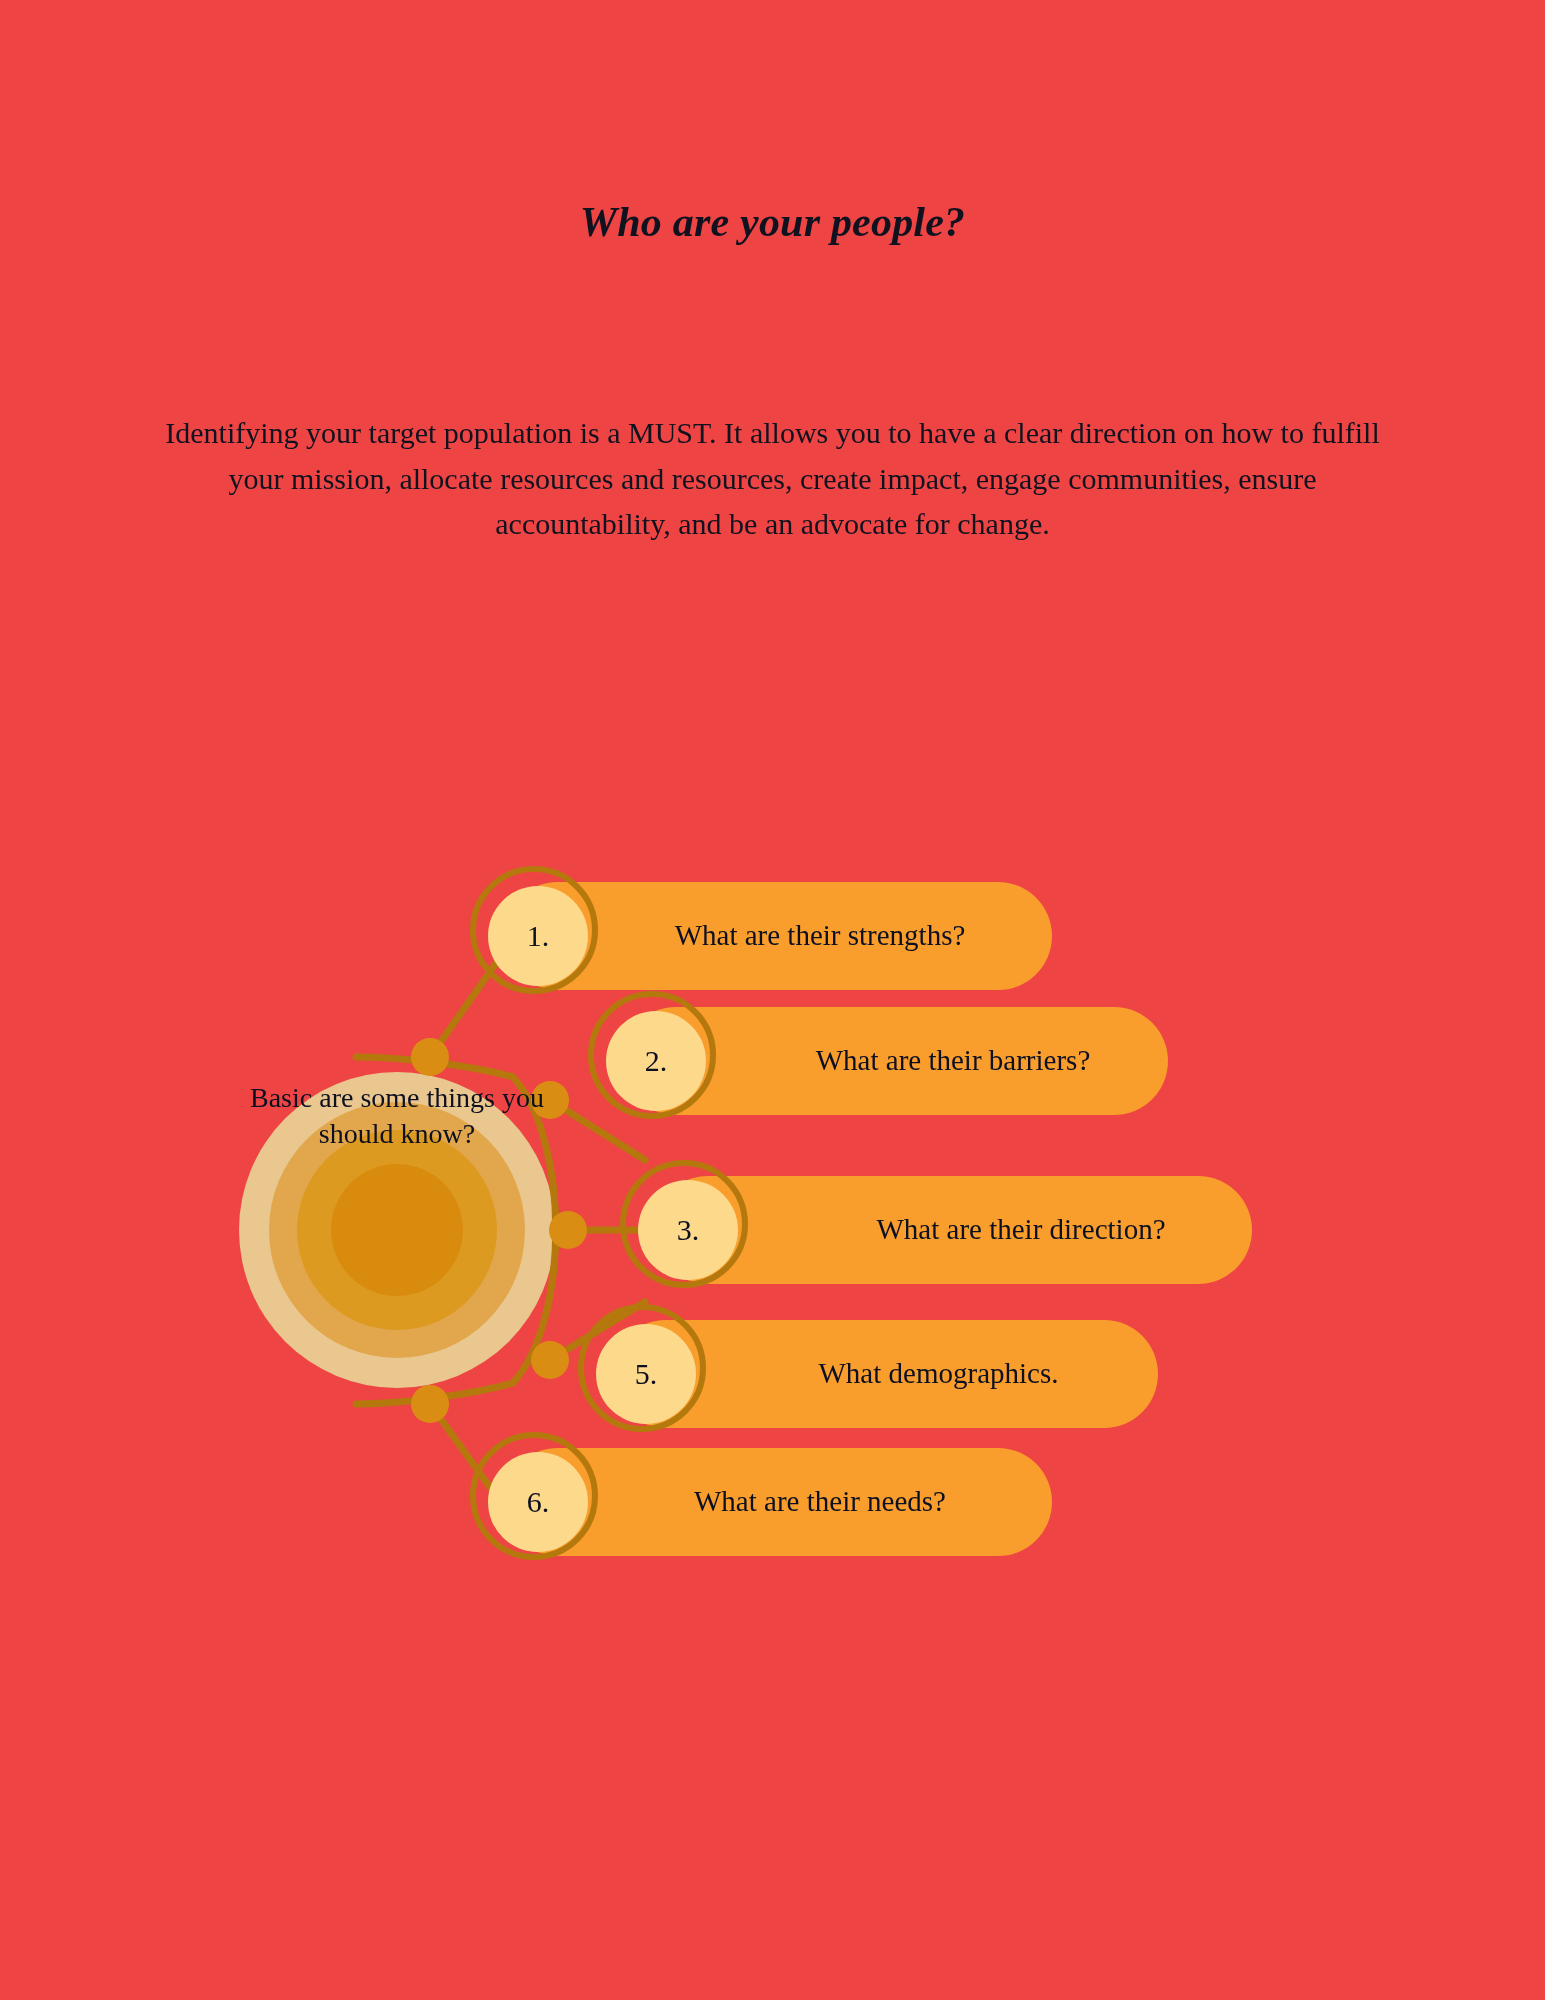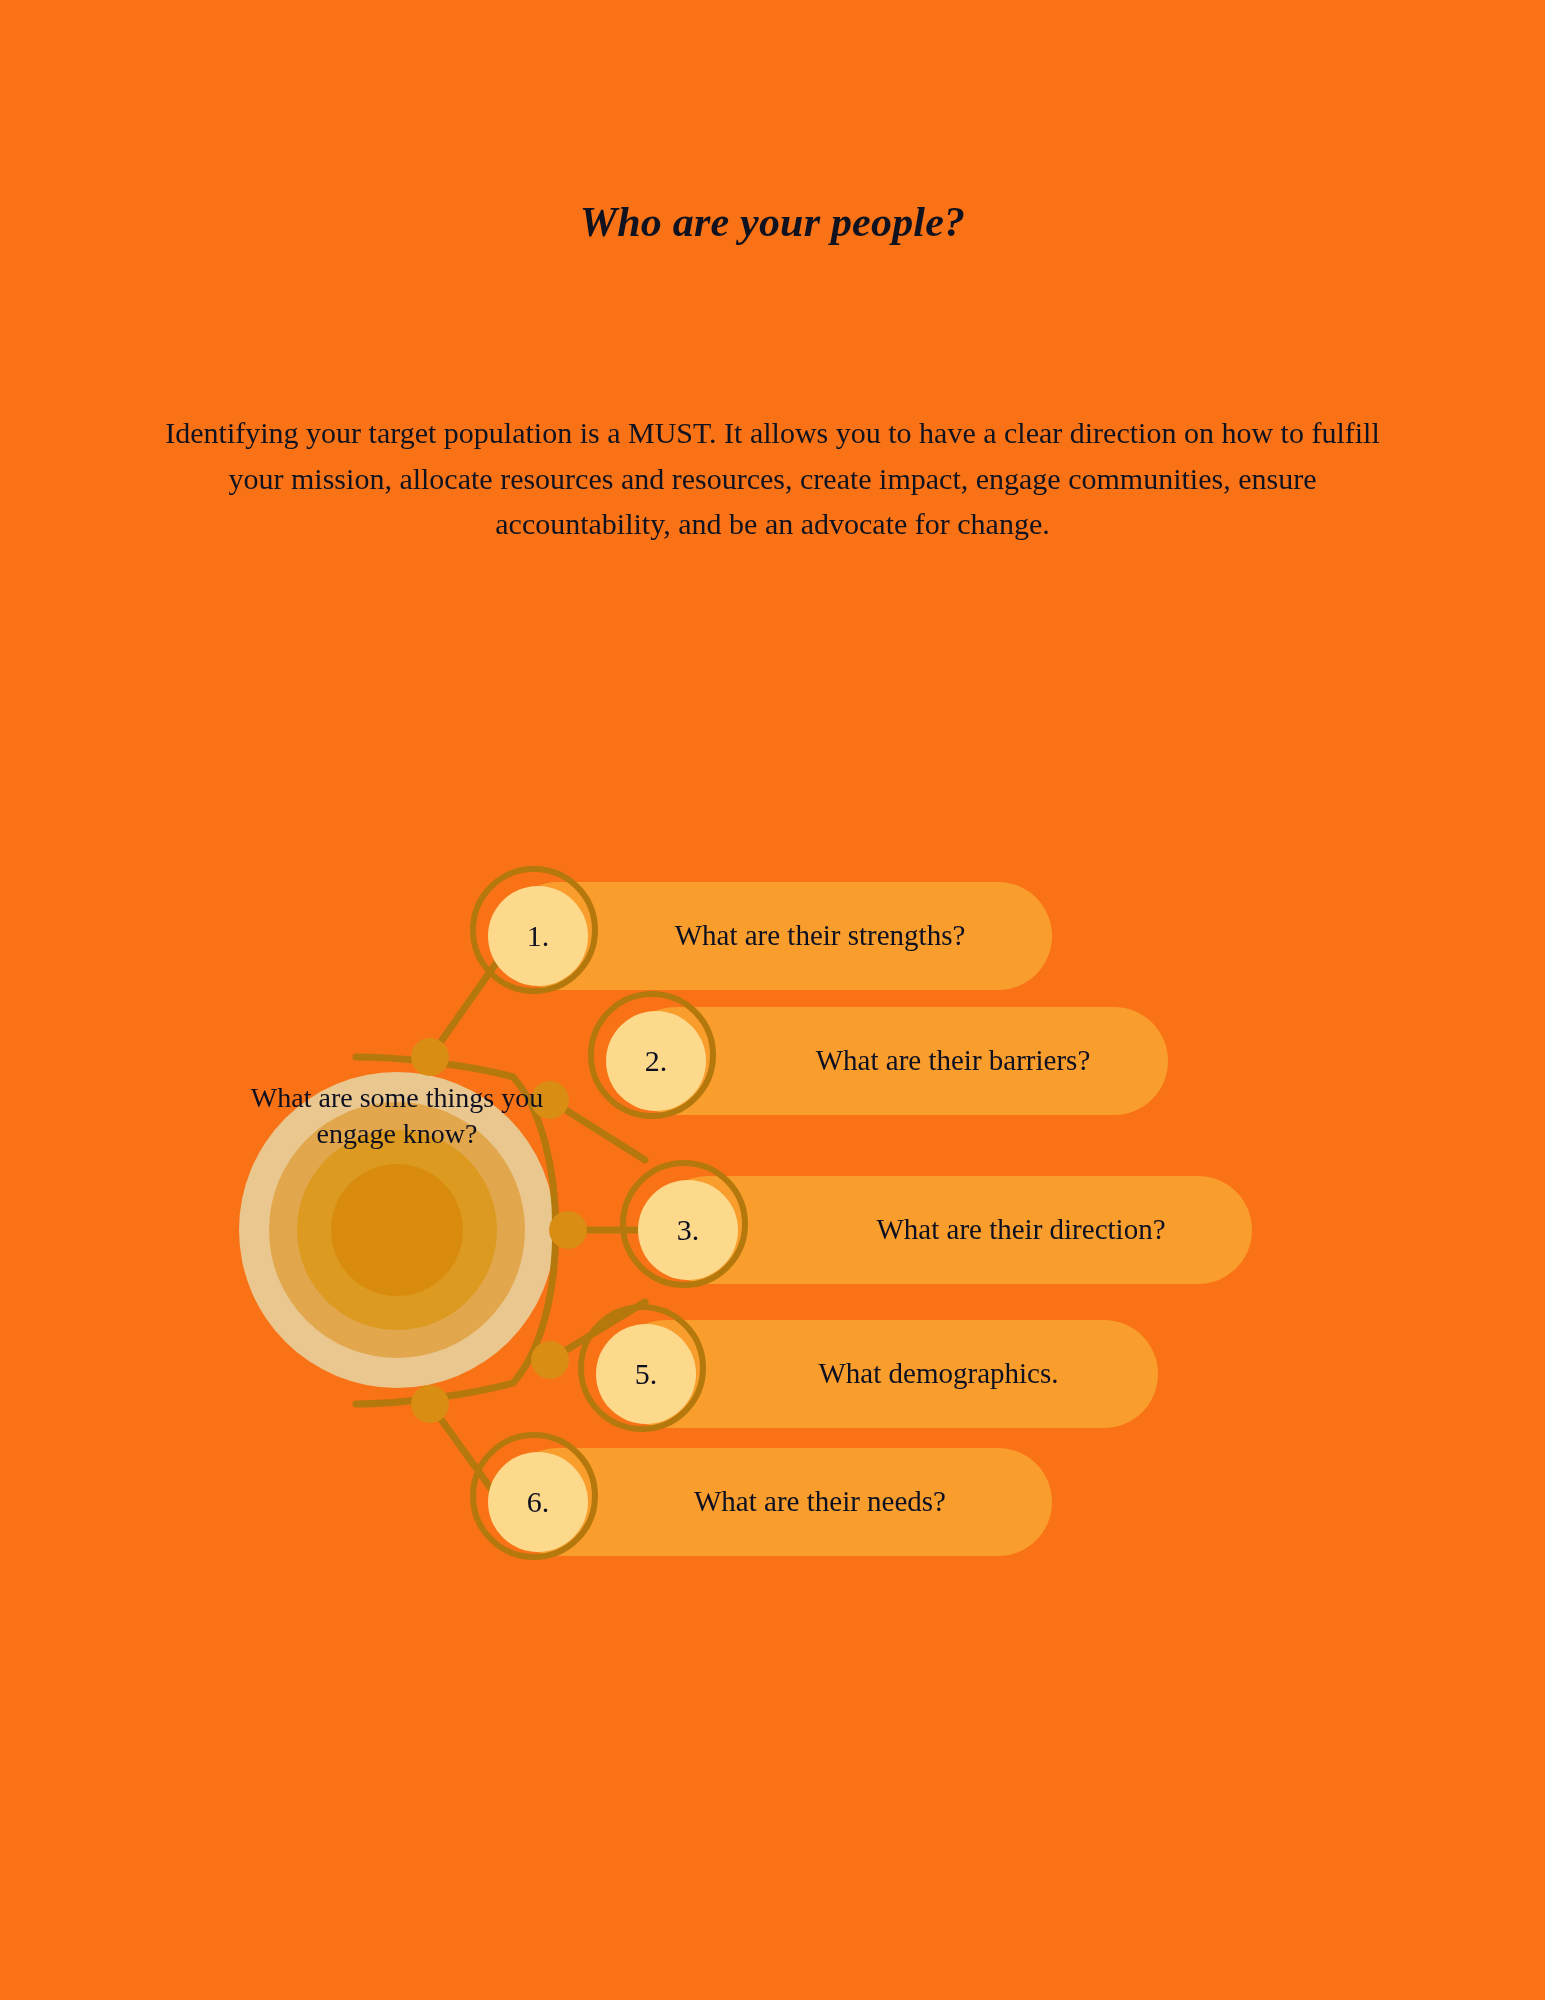--- a/index.html
+++ b/index.html
@@ -12,21 +12,21 @@
     height: 2000px;
     position: relative;
     overflow: hidden;
     font-family: "Liberation Serif", "DejaVu Serif", serif;
     color: #0d1021;
   }
 
   #page {
     position: absolute;
     inset: 0;
-    background: #f97316;
+    background: #ef4444;
   }
 
   .page-title {
     position: absolute;
     left: 0;
     right: 0;
     top: 168px;
     text-align: center;
     font-style: italic;
     font-size: 42px;
@@ -166,21 +166,21 @@
 
       <g fill="#D98E13">
         <circle cx="430" cy="337" r="19"></circle>
         <circle cx="550" cy="380" r="19"></circle>
         <circle cx="568" cy="510" r="19"></circle>
         <circle cx="550" cy="640" r="19"></circle>
         <circle cx="430" cy="684" r="19"></circle>
       </g>
     </svg>
 
-    <div class="hub-label">What are some things you engage know?</div>
+    <div class="hub-label">Basic are some things you should know?</div>
 
     <div class="node" style="left:470px; top:162px; width:582px;">
       <div class="node-pill" style="width:548px;"></div>
       <div class="node-ring"></div>
       <div class="node-badge">1.</div>
       <div class="node-text" style="left:150px; width:400px;">What are their strengths?</div>
     </div>
 
     <div class="node" style="left:588px; top:287px; width:580px;">
       <div class="node-pill" style="width:546px;"></div>

